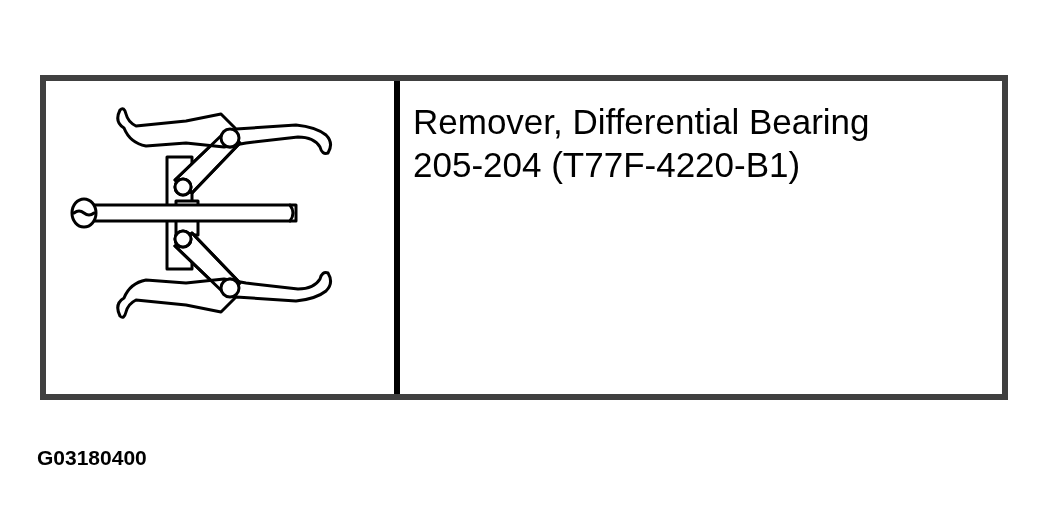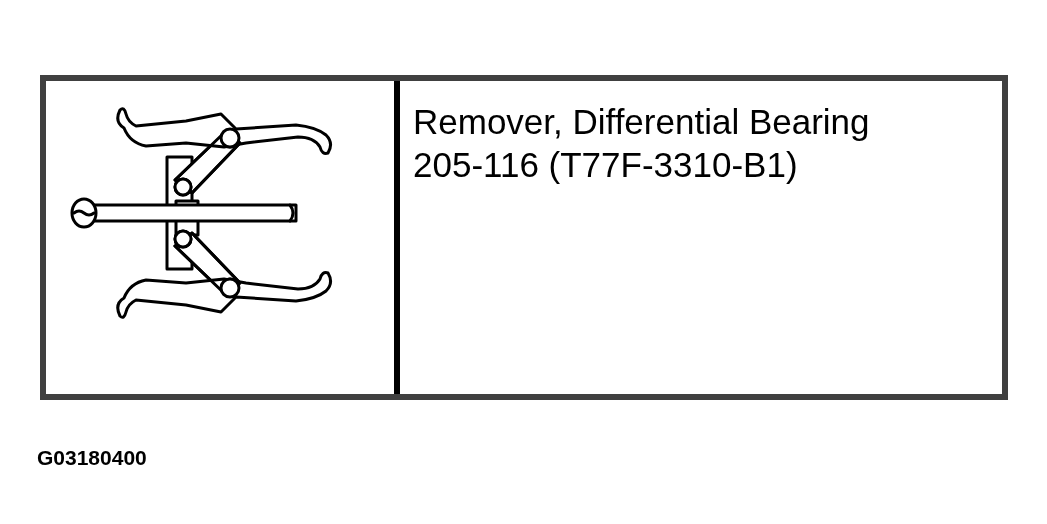--- a/index.html
+++ b/index.html
@@ -43,17 +43,17 @@
       <path d="M129 99 L180 50 L194 62 L146 112"></path>
       <circle cx="184" cy="57" r="9" fill="#fff"></circle>
       <circle cx="137" cy="106" r="8" fill="#fff"></circle>
       <path d="M129 165 L180 214 L194 202 L146 152"></path>
       <circle cx="184" cy="207" r="9" fill="#fff"></circle>
       <circle cx="137" cy="158" r="8" fill="#fff"></circle>
     </svg>
   </div>
   <div class="right-cell">
     <div class="title">Remover, Differential Bearing</div>
-    <div class="subtitle">205-116 (T77F-3310-B1)</div>
+    <div class="subtitle">205-204 (T77F-4220-B1)</div>
   </div>
 </div>
 
 <div class="figure-id">G03180400</div>
 
 </body></html>

